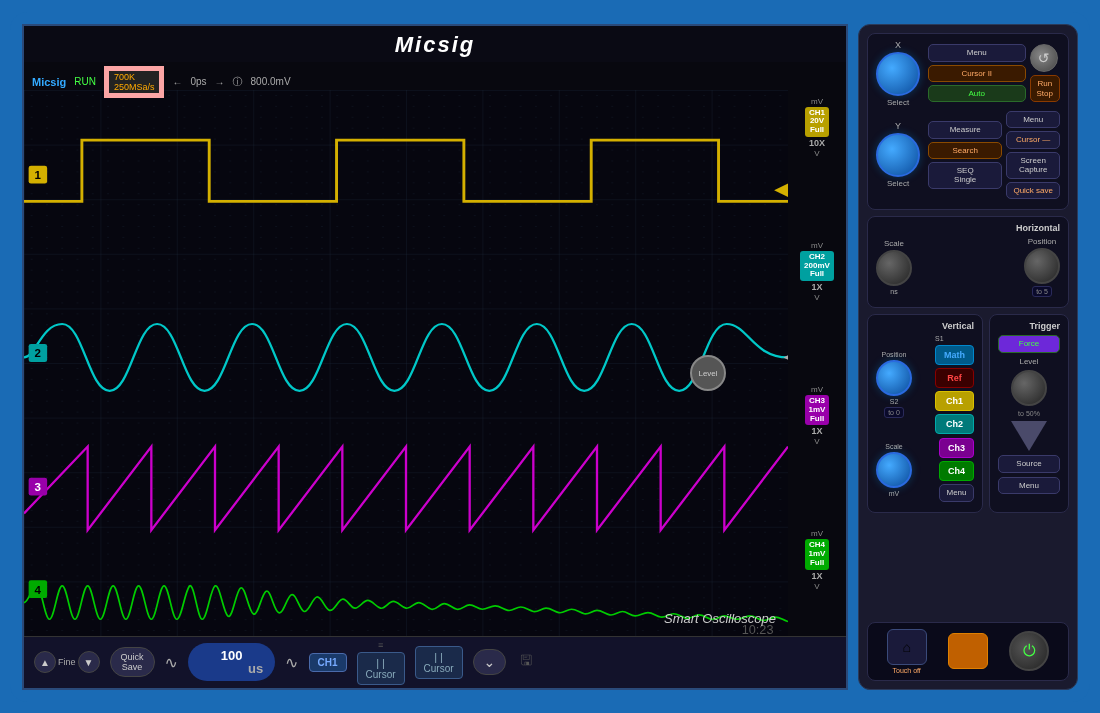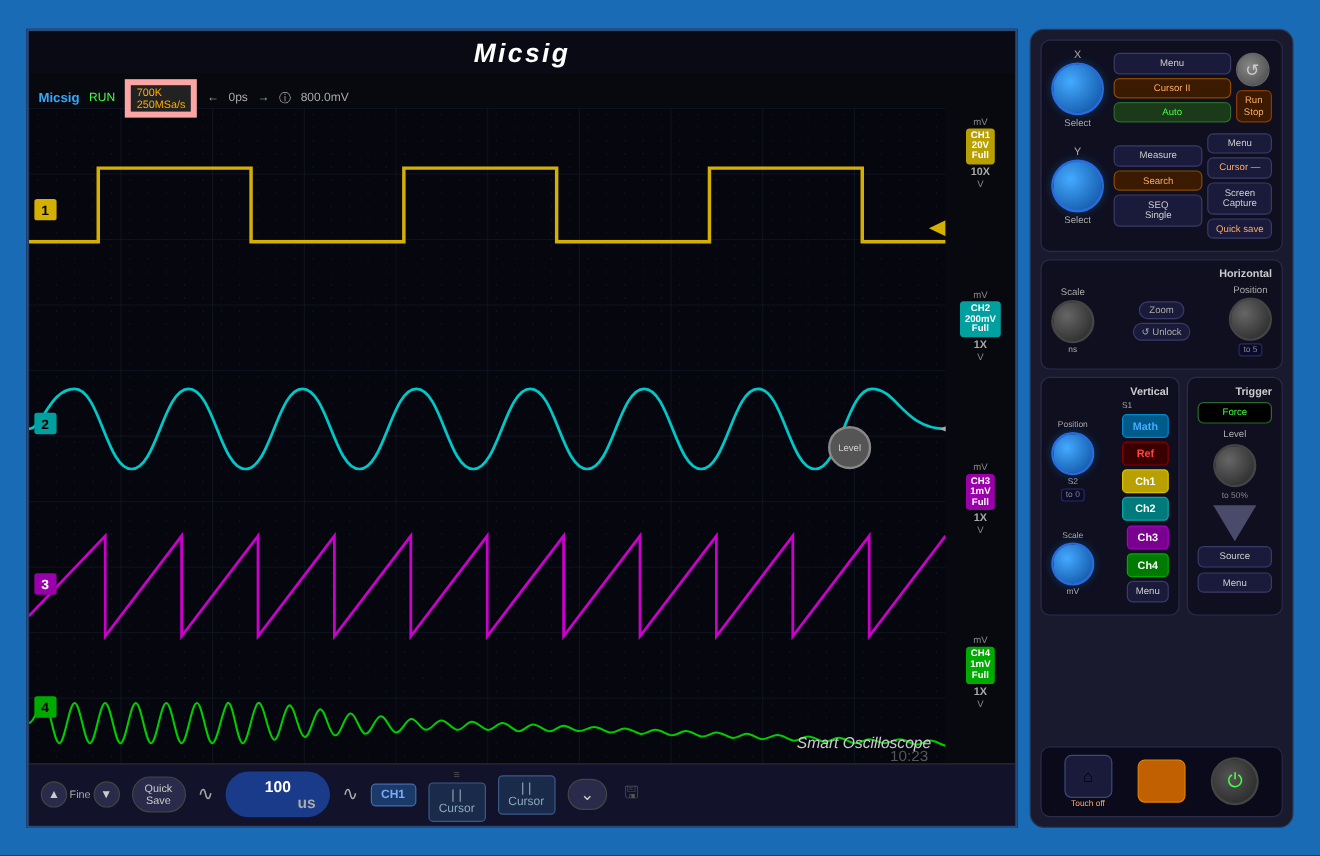--- a/index.html
+++ b/index.html
@@ -577,24 +577,20 @@
       </div>
     </div>
 
     <div class="ctrl-section">
       <div class="ctrl-section-title">Horizontal</div>
       <div class="ctrl-row">
         <div class="knob-col">
           <span style="color:#aaa; font-size:8px;">Scale</span>
           <div class="knob knob-gray knob-md"></div>
           <span style="color:#aaa; font-size:7px;">ns</span>
-        </div>
-        <div style="display:flex; flex-direction:column; gap:3px; align-items:center; flex:1;">
-          <div class="zoom-btn">Zoom</div>
-          <div class="unlock-btn">↺ Unlock</div>
         </div>
         <div class="knob-col">
           <span style="color:#aaa; font-size:8px;">Position</span>
           <div class="knob knob-gray knob-md"></div>
           <div class="to0-btn">to 5</div>
         </div>
       </div>
     </div>
 
     <div style="display:flex; gap:6px;">
@@ -626,21 +622,21 @@
             <div class="ch-btn ch3-btn">Ch3</div>
             <div class="ch-btn ch4-btn">Ch4</div>
             <button class="small-btn">Menu</button>
           </div>
         </div>
       </div>
 
       <div class="ctrl-section" style="width:80px;">
         <div class="ctrl-section-title">Trigger</div>
         <div style="display:flex; flex-direction:column; gap:4px; align-items:center;">
-          <button class="small-btn" style="width:100%; background:#000000; border-color:#2a6a2a; color:#4f4;">Force</button>
+          <button class="small-btn" style="width:100%; background:#6d28d9; border-color:#2a6a2a; color:#4f4;">Force</button>
           <span style="color:#aaa; font-size:8px;">Level</span>
           <div class="knob knob-gray knob-md"></div>
           <span style="color:#888; font-size:7px;">to 50%</span>
           <div class="trigger-triangle"></div>
           <button class="small-btn" style="width:100%;">Source</button>
           <button class="small-btn" style="width:100%;">Menu</button>
         </div>
       </div>
     </div>
 

